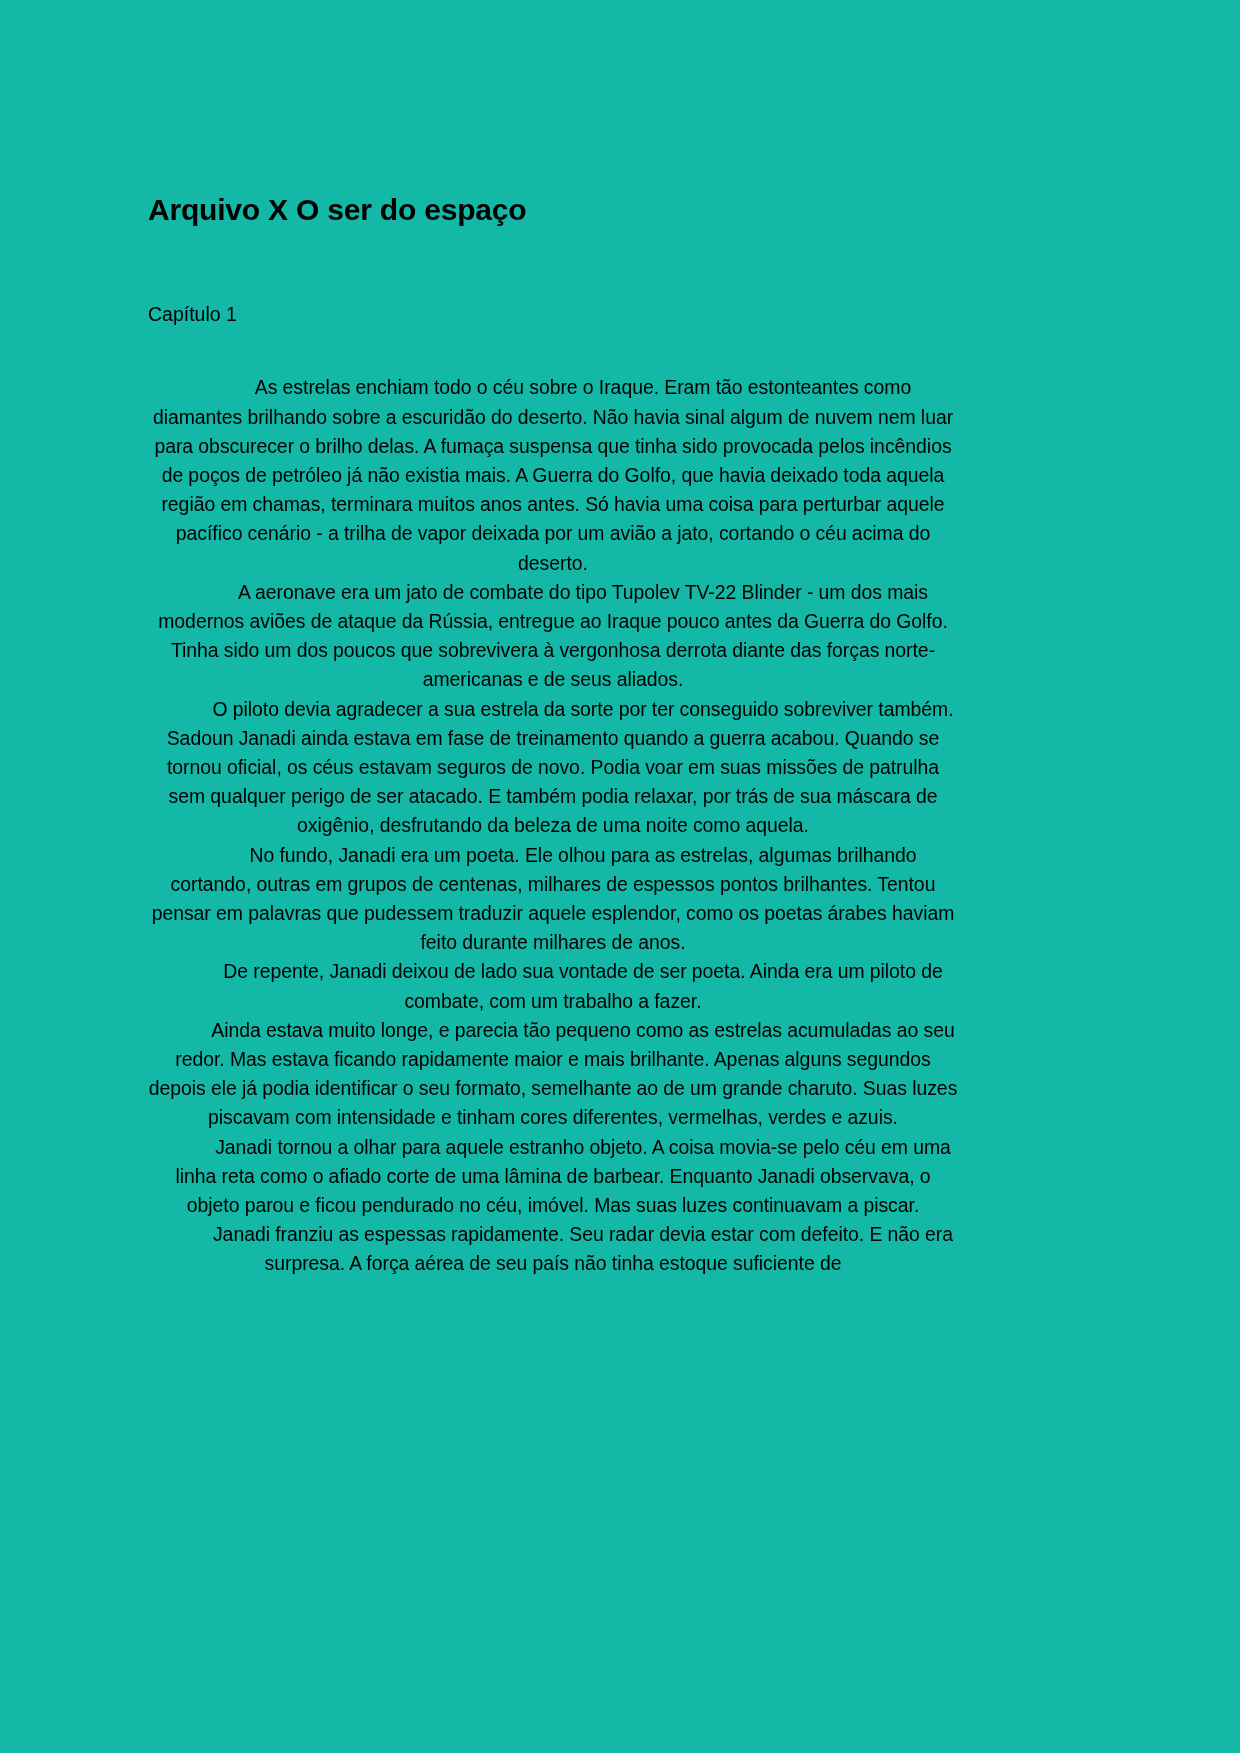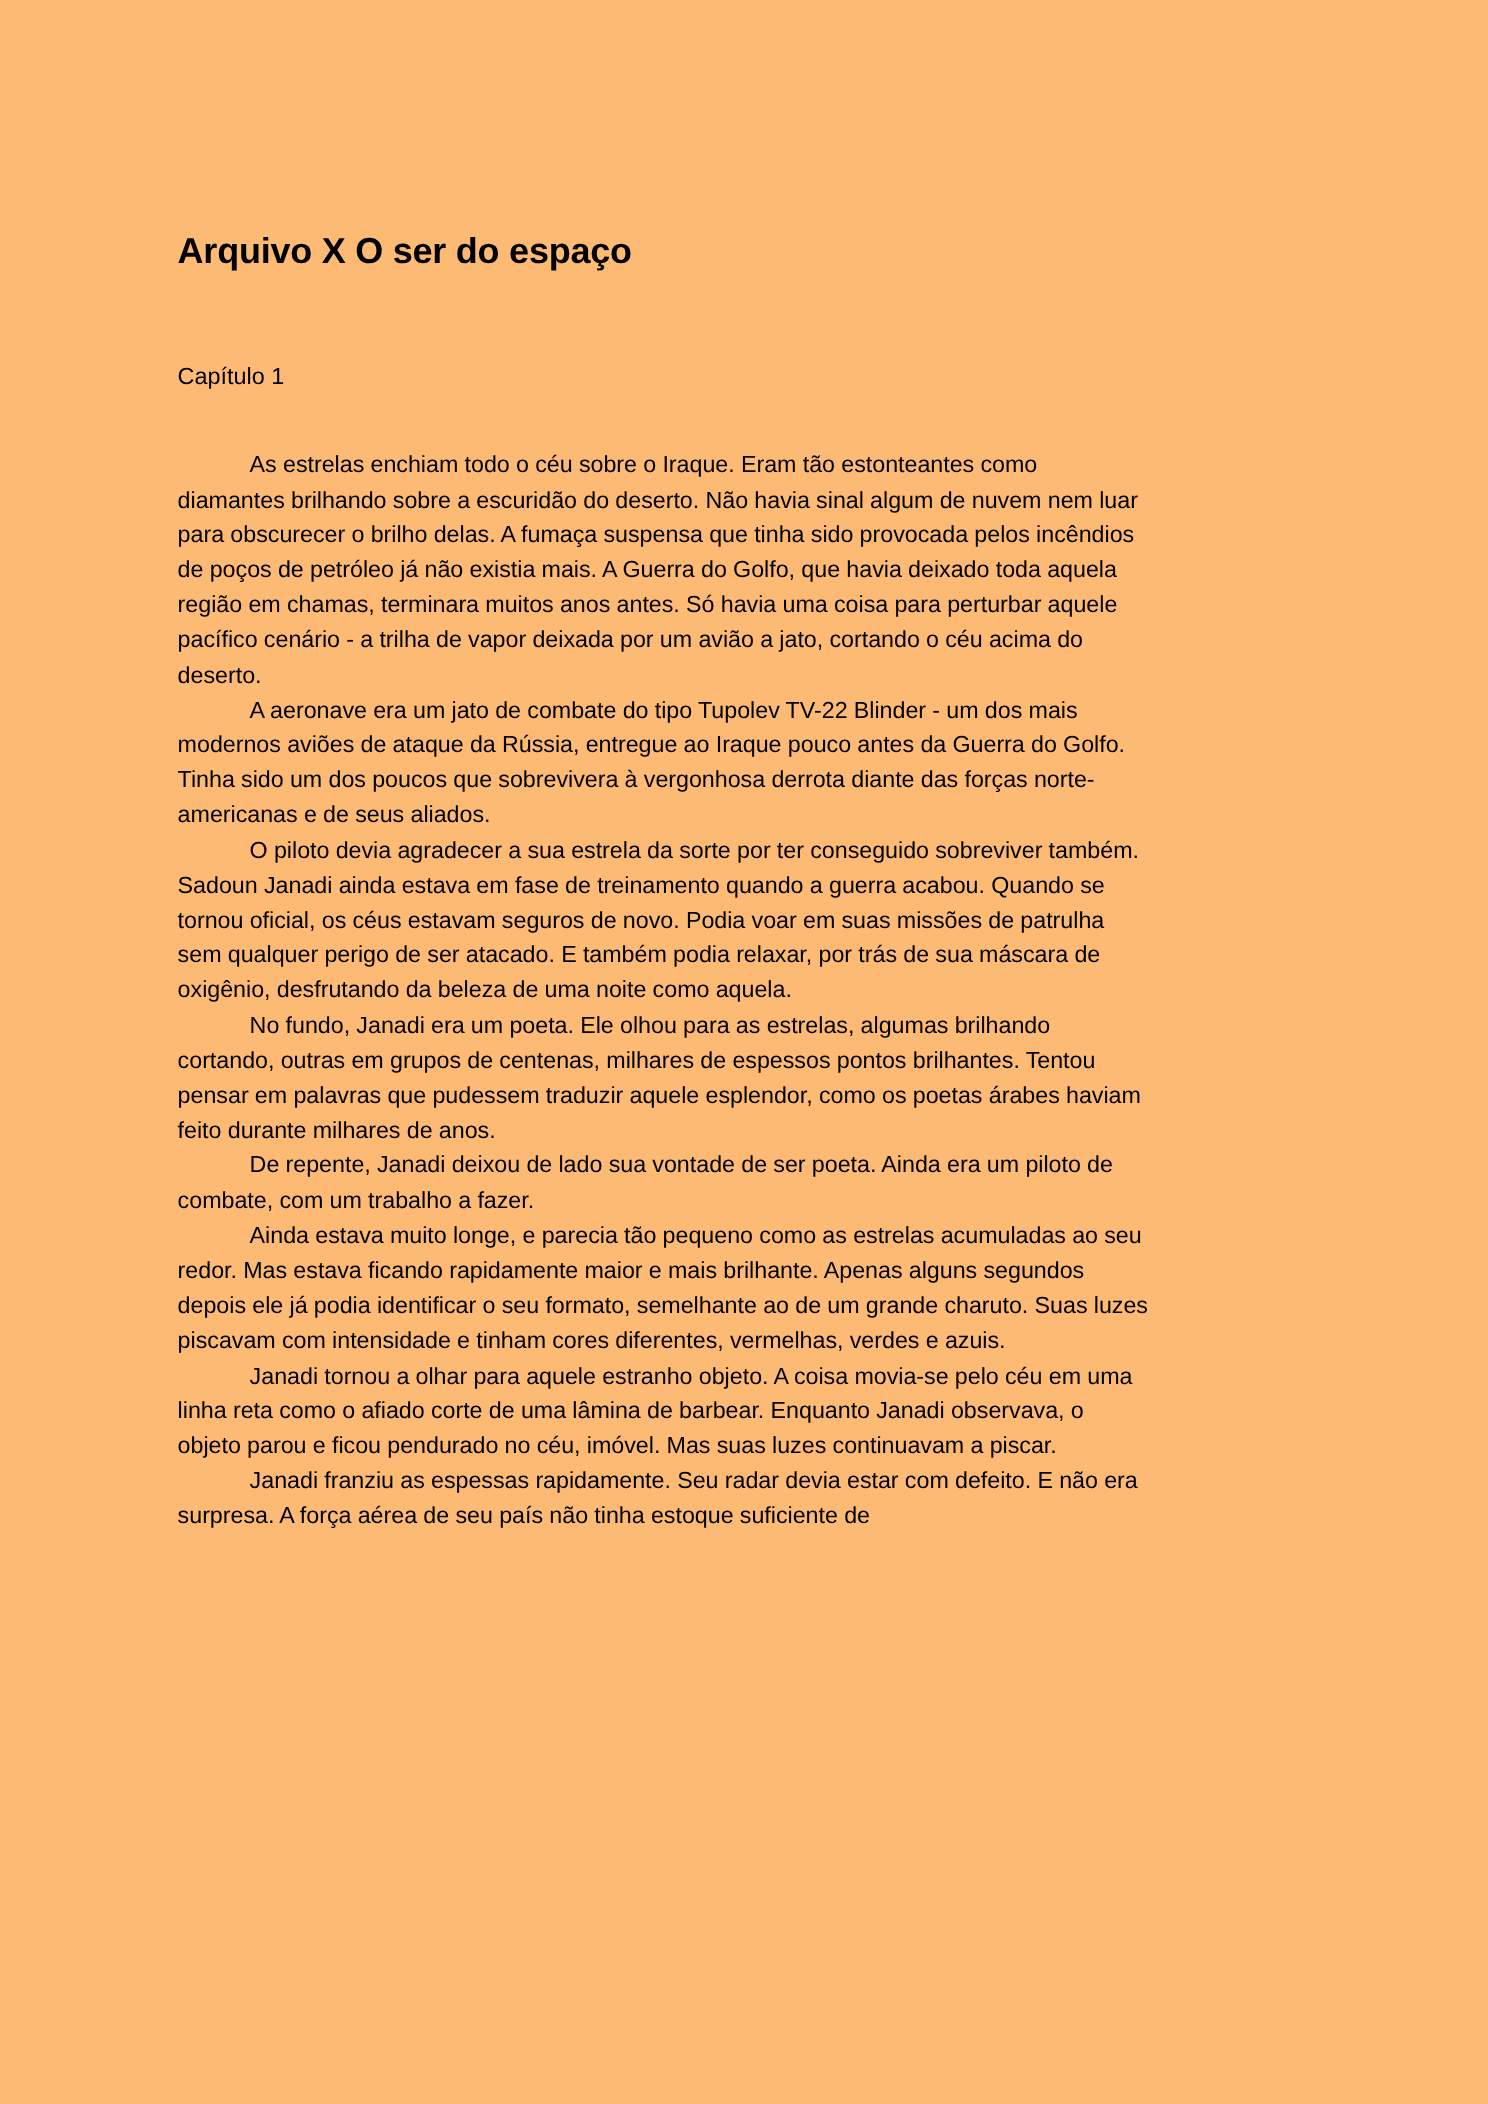--- a/index.html
+++ b/index.html
@@ -15,21 +15,21 @@
     color: #000000;
     -webkit-font-smoothing: antialiased;
     overflow: hidden;
   }
 
   .page {
     position: relative;
     width: 1240px;
     height: 1753px;
     box-sizing: border-box;
-    background: #fdba74;
+    background: #14b8a6;
   }
 
   .content {
     position: absolute;
     left: 148px;
     top: 0;
     width: 810px;
   }
 
   .doc-title {
@@ -51,21 +51,21 @@
 
   .body-block {
     padding-top: 47px;
   }
 
   p.para {
     font-size: 19.4px;
     line-height: 29.2px;
     margin: 0;
     text-indent: 60px;
-    text-align: left;
+    text-align: center;
     word-spacing: -0.15px;
     letter-spacing: -0.02px;
     hyphens: none;
   }
 </style>
 </head>
 <body>
 
 <div class="page">
   <div class="content">

